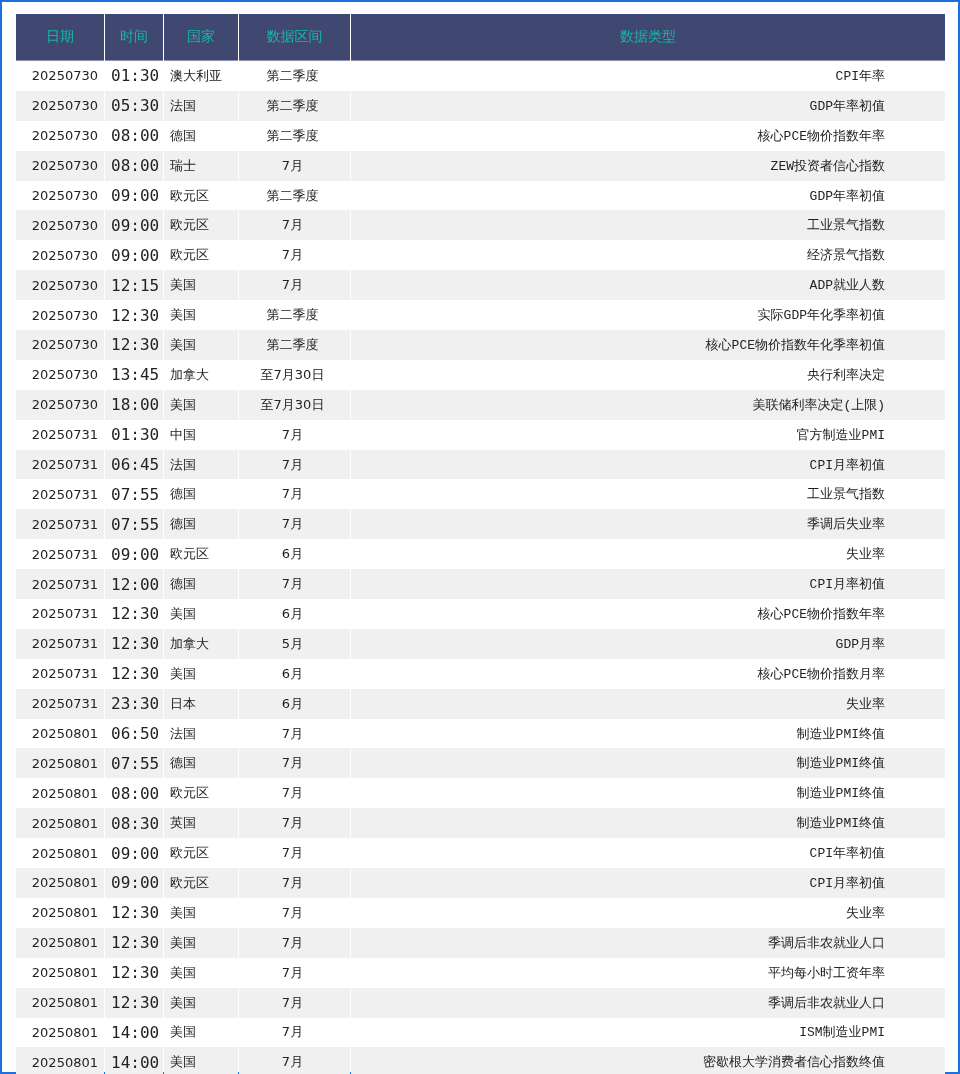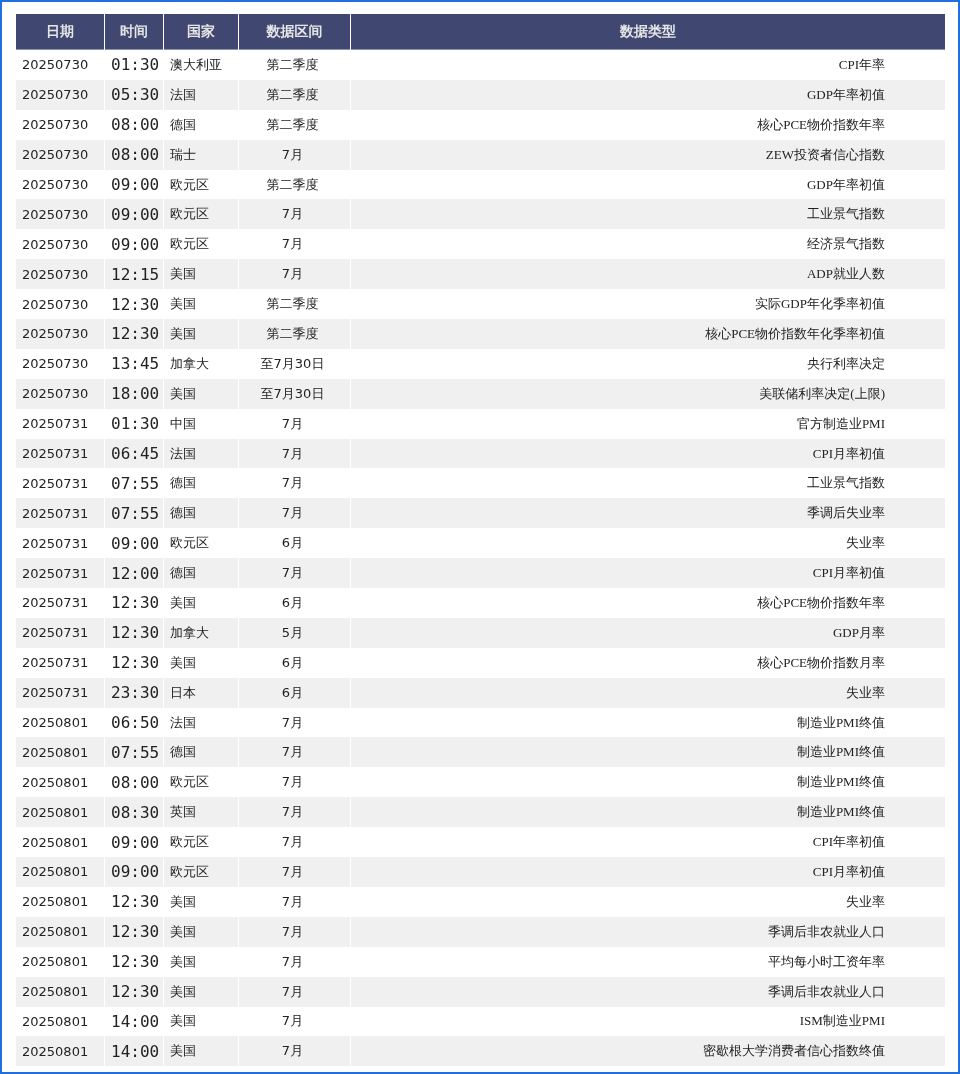--- a/index.html
+++ b/index.html
@@ -19,39 +19,39 @@
     table.calendar {
       position: absolute;
       left: 15px; top: 14px;
       width: 931px;
       border-collapse: separate;
       border-spacing: 1px 0;
       table-layout: fixed;
     }
     table.calendar th {
       background: #404770;
-      color: #e5e5e5;
-      font-weight: bold;
+      color: #14b8a6;
+      font-weight: normal;
       font-size: 14px;
-      height: 36px;
+      height: 47px;
       text-align: center;
       border-bottom: 1px solid #8e93ad;
     }
     table.calendar td {
       height: 29.9px;
       white-space: nowrap;
       padding: 0 6px;
     }
     table.calendar tr.odd td { background: #ffffff; }
     table.calendar tr.even td { background: #f0f0f0; }
-    td.c-date { text-align: left; }
+    td.c-date { text-align: right; }
     td.c-time { text-align: center; font-family: "DejaVu Sans Mono", "Liberation Mono", monospace; font-size: 16px; }
     td.c-country { text-align: left; padding-right: 8px !important; }
     td.c-period { text-align: center; padding-right: 10px !important; }
-    td.c-type { text-align: right; padding-right: 60px !important; font-family: Liberation Serif, serif; }
+    td.c-type { text-align: right; padding-right: 60px !important; font-family: Liberation Mono, monospace; }
   </style>
 </head>
 <body>
 
 <div class="frame"></div>
 
 <table class="calendar">
   <colgroup>
     <col style="width:88px">
     <col style="width:58px">

